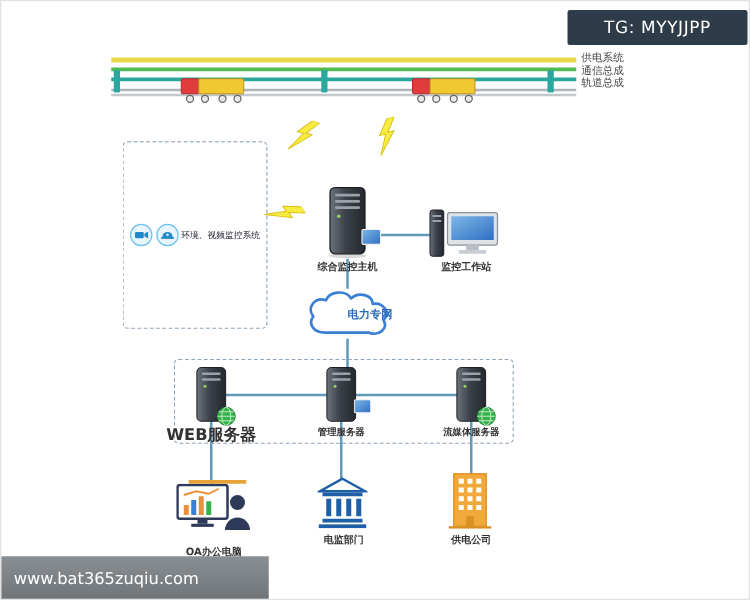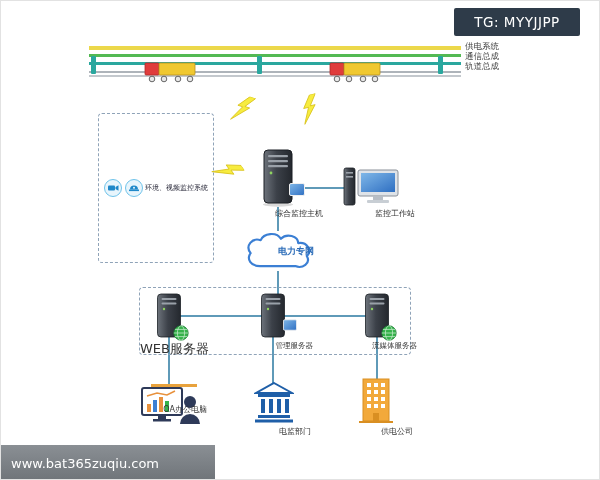--- a/index.html
+++ b/index.html
@@ -1,18 +1,18 @@
 <!DOCTYPE html>
 <html><head>
 <meta charset="utf-8">
 <style>
   html,body { margin:0; padding:0; background:#f2f2f2; font-family:"DejaVu Sans","Liberation Sans",sans-serif; }
   .canvas { position:relative; width:600px; height:480px; background:#ffffff; border:1px solid #e2e2e2; box-sizing:border-box; overflow:hidden; margin:0 auto; }
   .abs { position:absolute; }
-  .label { font-size:8px; color:#333; text-align:right; line-height:1.2; }
+  .label { font-size:8px; color:#333; text-align:center; line-height:1.2;font-weight:bold; }
   .bus-label { font-size:8.5px; color:#444; white-space:nowrap; }
   .hline { background:#5f9ab8; height:2px; }
   .vline { background:#5f9ab8; width:2px; }
   .dashed-box { border:1.5px dashed #8fa3b8; border-radius:4px; box-sizing:border-box; }
   .pole { width:5px; height:18px; background:#2aa79e; border-radius:1px; }
   .badge { width:18px; height:18px; border-radius:50%; background:#e8f5fc; border:1px solid #6fc3ea; display:flex; align-items:center; justify-content:center; box-sizing:border-box; }
   .badges { display:flex; gap:3px; justify-content:center; }
   .subsys-box { display:flex; flex-direction:column; padding:5px 2px; }
   .subsys-row { flex:1; display:flex; flex-direction:row; align-items:center; justify-content:center; gap:2px; }
   .subsys-label { font-size:7px; color:#223; text-align:center; line-height:1.2; }
@@ -32,21 +32,21 @@
           <stop offset="0.45" stop-color="#3c4149"></stop>
           <stop offset="1" stop-color="#24282e"></stop>
       </linearGradient>
       <linearGradient id="screenGrad" x1="0" y1="0" x2="1" y2="1">
         <stop offset="0" stop-color="#7fb7e8"></stop>
           <stop offset="1" stop-color="#2f6fc2"></stop>
       </linearGradient>
     </defs>
   </svg>
 
-  <div class="tg-box abs" style="left:453px; top:7px; width:126px; height:28px;">
+  <div class="tg-box abs" style="left:453px; top:7px; width:144px; height:28px;">
     <span>TG: MYYJJPP</span>
   </div>
 
   <div class="abs" style="left:88px; top:45px; width:372px; height:4px; background:#ecd84a;"></div>
   <div class="abs" style="left:88px; top:53px; width:372px; height:3px; background:#53b953;"></div>
   <div class="abs" style="left:88px; top:61px; width:372px; height:3px; background:#2aa79e;"></div>
   <div class="abs" style="left:88px; top:70px; width:372px; height:1.5px; background:#aeb4ba;"></div>
   <div class="abs" style="left:88px; top:74px; width:372px; height:1.5px; background:#c3c8cd;"></div>
 
   <div class="abs bus-label" style="left:464px; top:40px;">供电系统</div>
@@ -193,21 +193,21 @@
     <path d="M6 9 L16 6 L26 8 L34 4" fill="none" stroke="#e8913c" stroke-width="1.5"></path>
     <rect x="6" y="17" width="4" height="8" fill="#e8913c"></rect>
     <rect x="12" y="13" width="4" height="12" fill="#3b7fd4"></rect>
     <rect x="18" y="10" width="4" height="15" fill="#e8913c"></rect>
     <rect x="24" y="14" width="4" height="11" fill="#35b24a"></rect>
     <rect x="17" y="28" width="8" height="4" fill="#2e3a59"></rect>
     <rect x="12" y="32" width="18" height="2.5" fill="#2e3a59"></rect>
     <circle cx="49" cy="15" r="6" fill="#2e3a59"></circle>
     <path d="M39 37 a10 10 0 0 1 20 0 z" fill="#2e3a59"></path>
   </svg>
-  <div class="abs label" style="left:134px; top:404px; width:72px;">OA办公电脑</div>
+  <div class="abs label" style="left:134px; top:436px; width:72px;">OA办公电脑</div>
 
   <svg class="abs" style="left:253px; top:380px;" width="40" height="42" viewBox="0 0 40 42">
     <polygon points="20,2 38,12 2,12" fill="#ffffff" stroke="#1f5fa8" stroke-width="2"></polygon>
     <rect x="4" y="13" width="32" height="3" fill="#1f5fa8"></rect>
     <rect x="7" y="18" width="4" height="14" fill="#1f5fa8"></rect>
     <rect x="15" y="18" width="4" height="14" fill="#1f5fa8"></rect>
     <rect x="23" y="18" width="4" height="14" fill="#1f5fa8"></rect>
     <rect x="31" y="18" width="4" height="14" fill="#1f5fa8"></rect>
     <rect x="4" y="34" width="32" height="3" fill="#1f5fa8"></rect>
     <rect x="1" y="38.5" width="38" height="3" fill="#1f5fa8"></rect>

